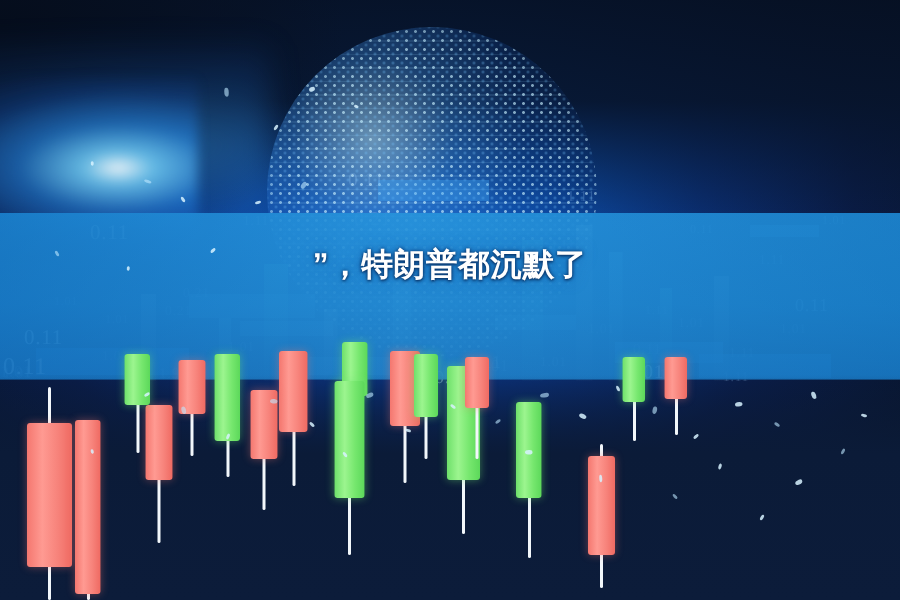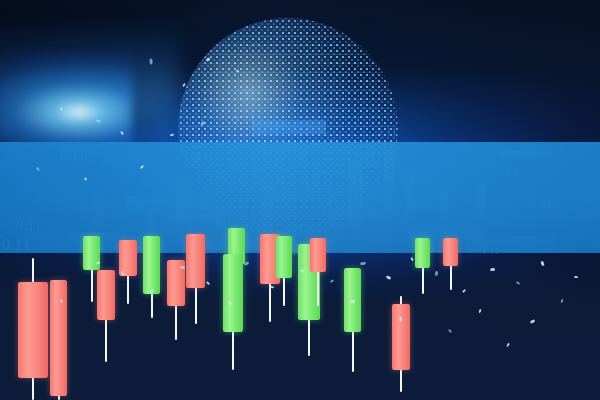--- a/index.html
+++ b/index.html
@@ -338,15 +338,16 @@
       <div class="pt" style="left: 574px; top: 276px; width: 4px; height: 2px; transform: rotate(14deg);"></div>
       <div class="pt s" style="left: 448px; top: 330px; width: 4px; height: 2px; transform: rotate(51deg);"></div>
       <div class="pt" style="left: 398px; top: 318px; width: 5px; height: 2px; transform: rotate(88deg);"></div>
       <div class="pt" style="left: 506px; top: 344px; width: 4px; height: 2px; transform: rotate(-55deg);"></div>
       <div class="pt s" style="left: 244px; top: 262px; width: 5px; height: 3px; transform: rotate(-18deg);"></div>
       <div class="pt" style="left: 270px; top: 286px; width: 4px; height: 2px; transform: rotate(19deg);"></div>
       <div class="pt" style="left: 228px; top: 302px; width: 4px; height: 2px; transform: rotate(56deg);"></div>
     </div>
 
   <div id="headline" class="headline" style="top: 160px;">
+    <span class="l2">”，特朗普都沉默了</span>
   </div>
 
 </div>
 
 </body></html>

